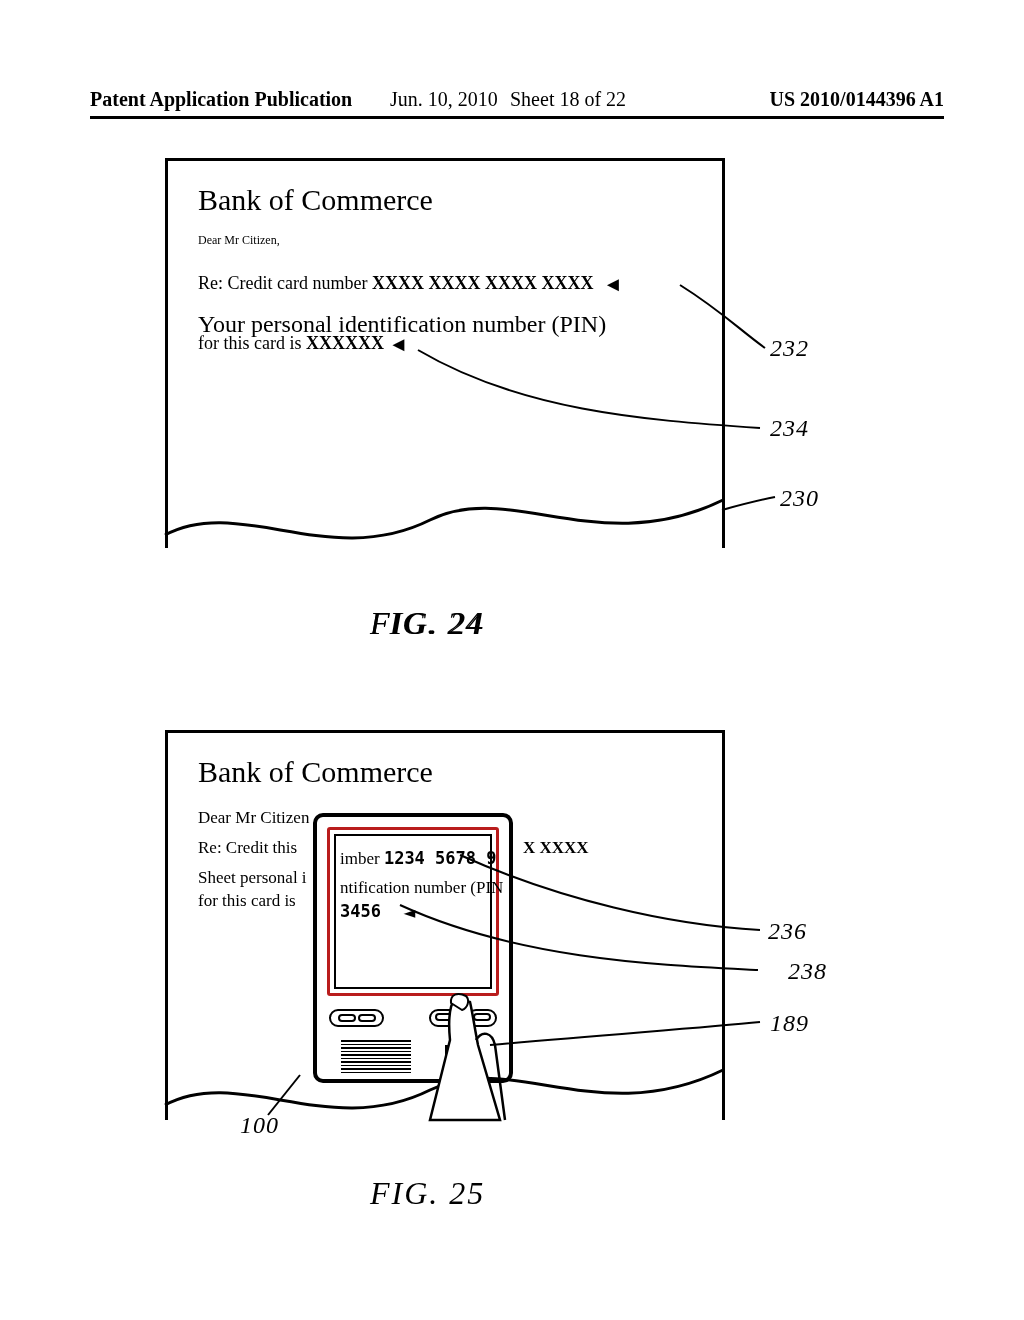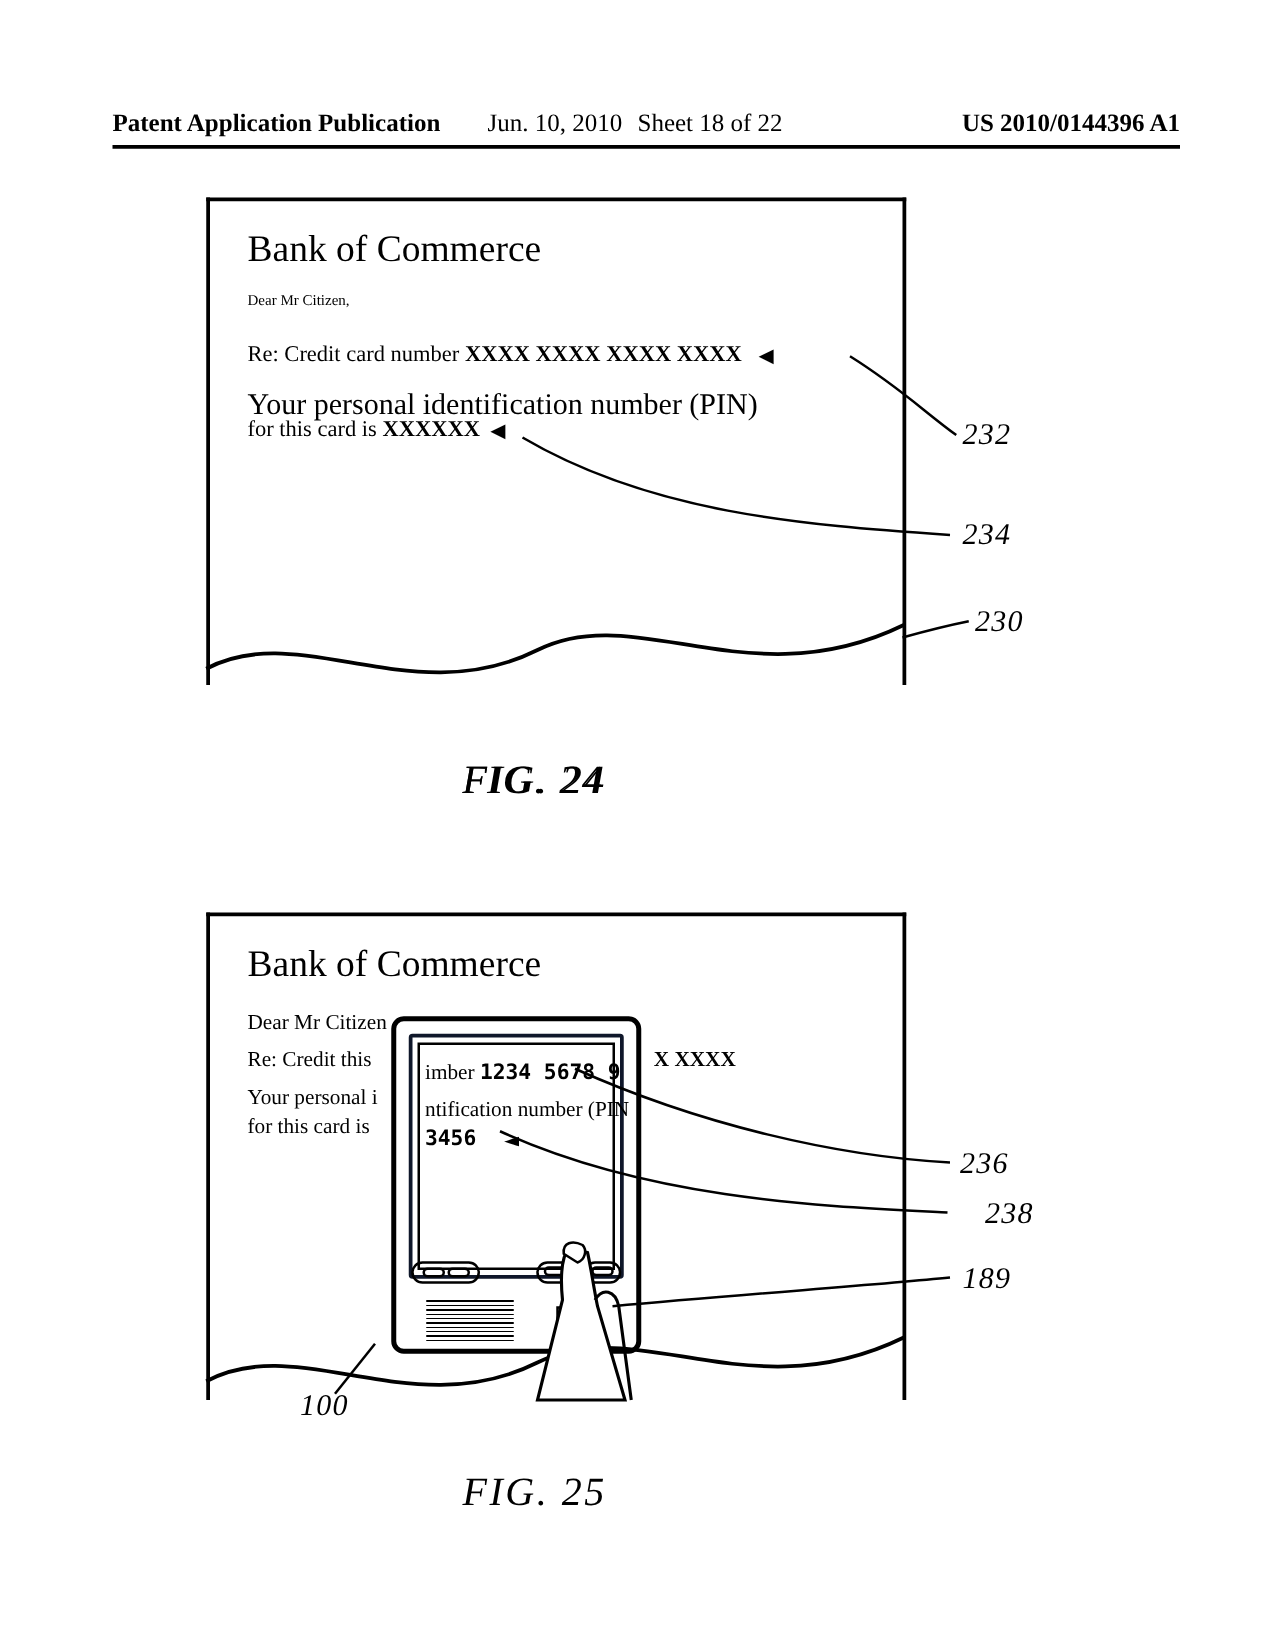--- a/index.html
+++ b/index.html
@@ -81,22 +81,22 @@
   .device {
     position: absolute;
     left: 145px; top: 80px;
     width: 200px; height: 270px;
     border: 4px solid #000;
     border-radius: 10px;
     background: #fff;
   }
   .device .screen-outer {
     position: absolute;
-    left: 10px; top: 10px; right: 10px; height: 196px;
-    border: 3px solid #0f172a;
+    left: 10px; top: 10px; right: 10px; height: 169px;
+    border: 3px solid #b91c1c;
     border-radius: 3px;
   }
   .device .screen-inner {
     position: absolute;
     left: 4px; top: 4px; right: 4px; bottom: 4px;
     border: 2px solid #000;
   }
   .device .btnrow {
     position: absolute;
     left: 12px; right: 12px; top: 190px; height: 22px;
@@ -170,21 +170,21 @@
   <div class="figcap" style="left:370px; top:605px;">
     <span class="fig-prefix">F</span><span></span>IG. 24
   </div>
 
   <div class="figcap" style="left:370px; top:605px;">FIG. 24</div>
 
   <div class="doc25">
     <div class="title">Bank of Commerce</div>
     <div class="r1">Dear Mr Citizen</div>
     <div class="r2">Re: Credit this</div>
-    <div class="r3">Your personal i</div>
+    <div class="r3">Sheet personal i</div>
     <div class="r4">for this card is </div>
     <div class="rightof">X  XXXX</div>
 
     <div class="device">
       <div class="screen-outer">
         <div class="screen-inner">
           <div class="screen-text" style="left:4px; top:12px;">
             <span>imber </span><span class="bold" style="font-family:monospace;">1234  5678  9</span>
           </div>
           <div class="screen-text" style="left:4px; top:42px;">ntification number (PIN</div>

